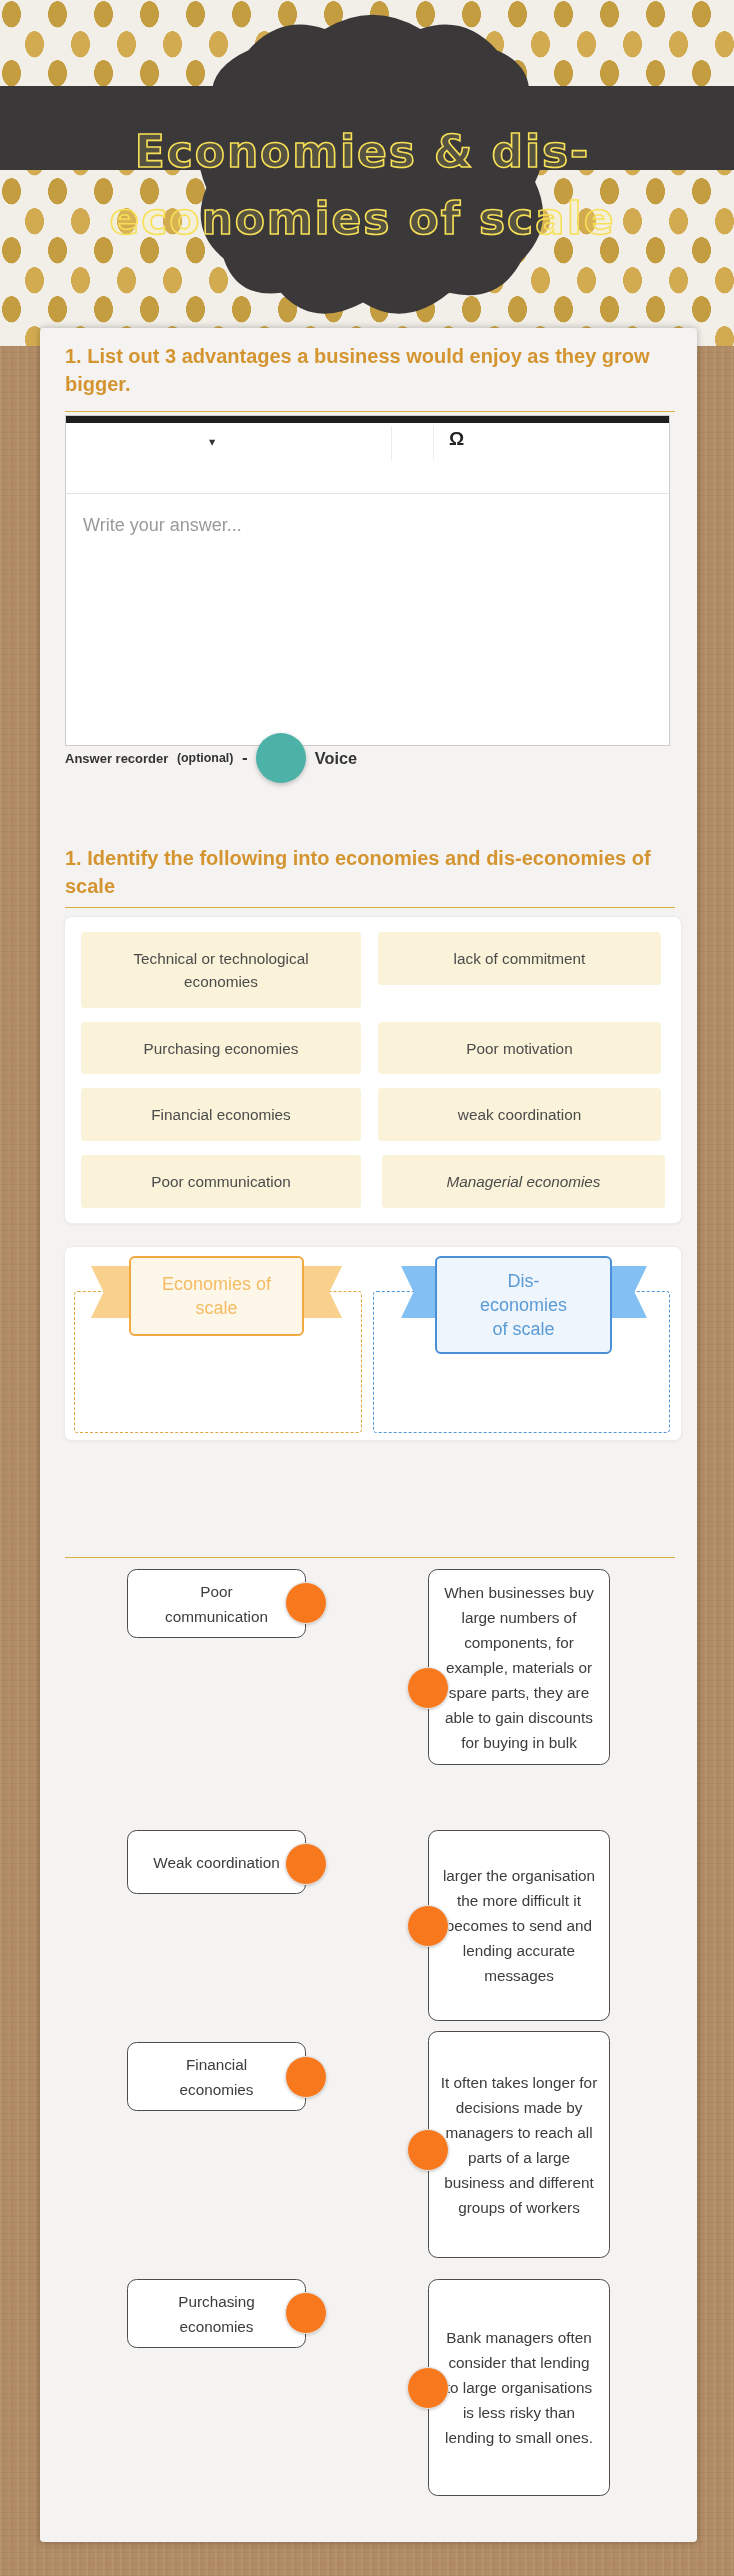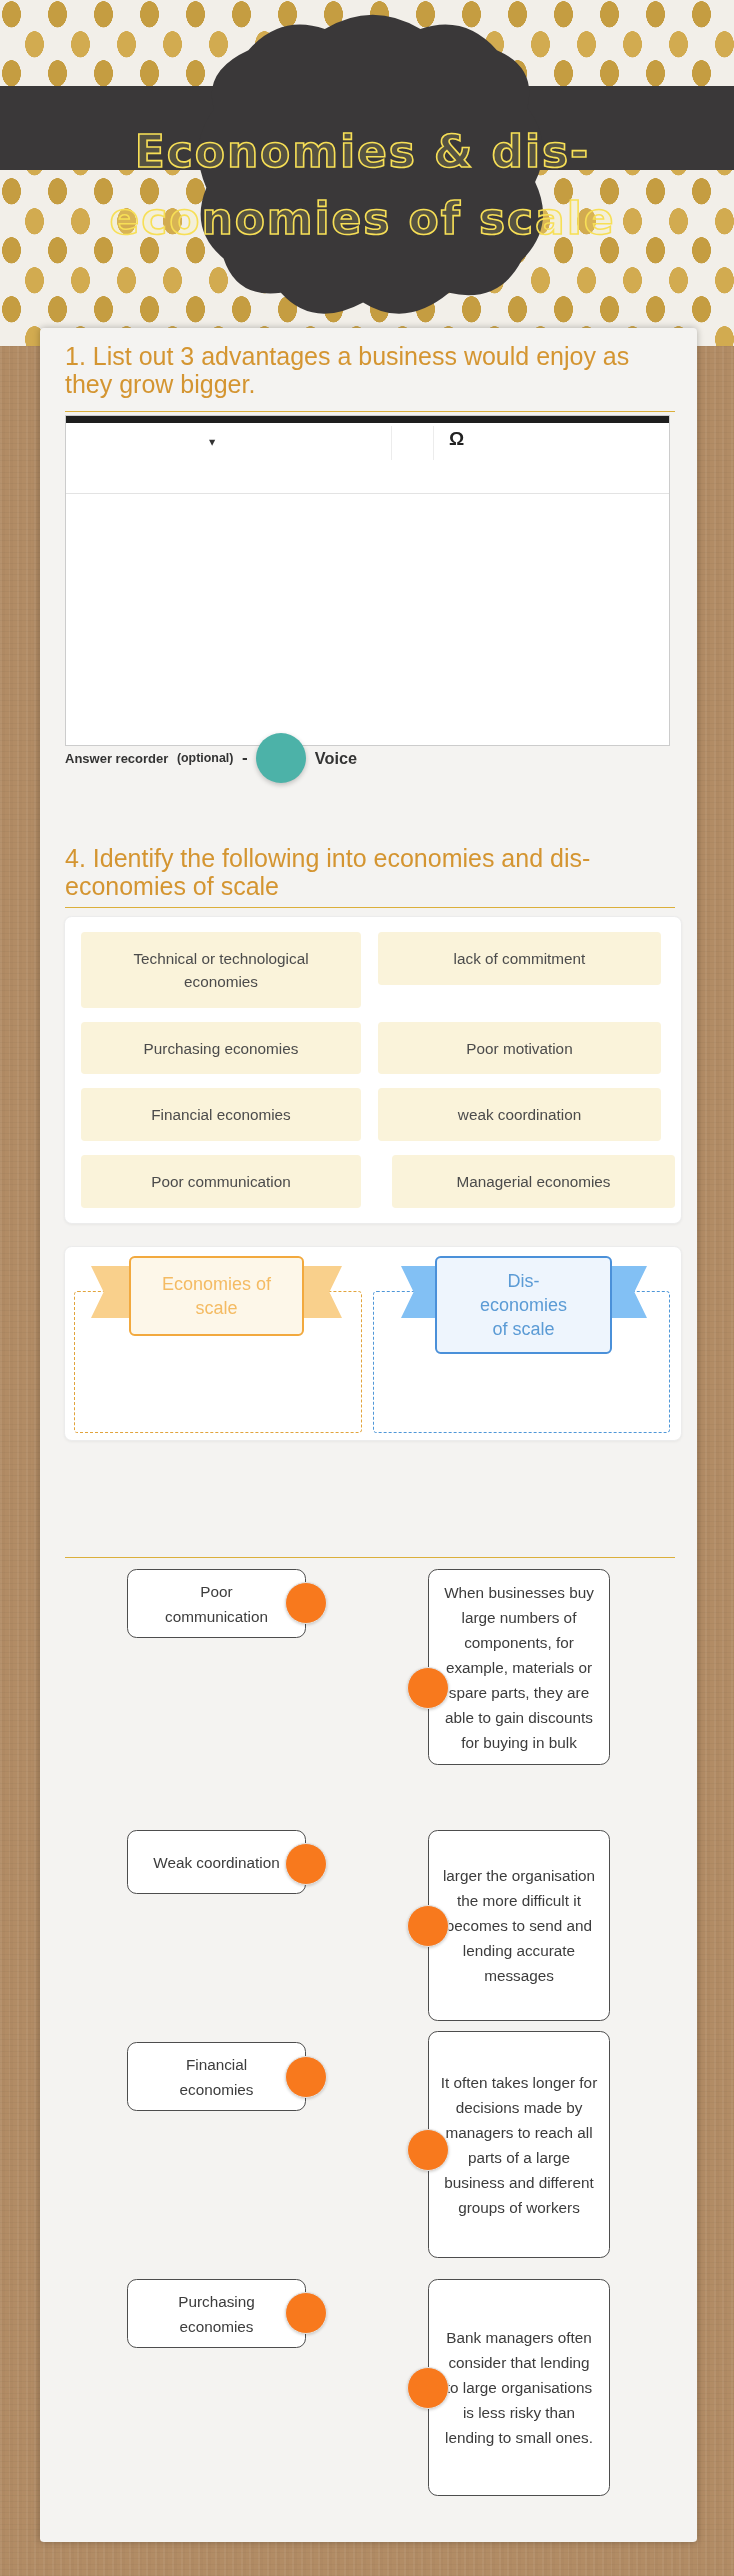--- a/index.html
+++ b/index.html
@@ -39,21 +39,21 @@
       725px 670px 0 1.9px #4a2f18, 701px 866px 0 2.9px #543821, 11.5px 1052px 0 2.9px #4e3118,
       24px 722px 0 1.9px #543821, 17px 1397px 0 1.9px #4a2f18, 9.6px 1971px 0 2.9px #4e3118,
       27px 2449px 0 1.9px #543821, 7.7px 402px 0 1.9px #543821, 115px 2556px 0 1.9px #4a2f18,
       287px 2564px 0 1.9px #543821, 459px 2549px 0 2.9px #4a2f18, 612px 2565px 0 1.9px #543821,
       201px 2571px 0 1px #4a2f18, 536px 2571px 0 1.9px #4e3118;}
 
   
   .card{position:absolute;left:40px;top:328px;width:657px;height:2214px;
     background:#f4f3f1;border-radius:3.8px;box-shadow:0 0 7.7px rgba(0,0,0,0.28);}
 
-  .q-heading{position:absolute;left:65px;font-weight:normal;font-size:25px;
+  .q-heading{position:absolute;left:65px;font-weight:bold;font-size:20px;
     line-height:28px;color:#d49531;z-index:6;}
   .rule{position:absolute;left:65px;width:610px;height:0;
     border-top:1.9px solid rgba(214,162,27,0.85);z-index:6;}
 
   
   .editor{position:absolute;left:65px;top:415px;width:605px;height:331px;
     background:#fff;border:1px solid #ccc;box-sizing:border-box;z-index:6;}
   .editor-topbar{height:6.7px;background:#1e1e1e;}
   .editor-toolbar{position:relative;height:70px;border-bottom:1px solid #e3e3e3;}
   .tb-caret{position:absolute;left:143px;top:11.5px;font-size:12.4px;color:#333;cursor:pointer;}
@@ -135,42 +135,45 @@
   <div class="rule" style="top:411px;"></div>
 
   <div class="editor">
     <div class="editor-topbar"></div>
     <div class="editor-toolbar">
       <span class="tb-caret">▾</span>
       <span class="tb-div tb-div-1"></span>
       <span class="tb-div tb-div-2"></span>
       <span class="tb-omega">Ω</span>
     </div>
+    <div class="editor-body">
+      <textarea placeholder="Write your answer..." style=""></textarea>
+    </div>
   </div>
 
   <div class="recorder">
     <span class="rec-label">Answer recorder</span>
     <span class="rec-opt">(optional)</span>
     <span class="rec-dash">-</span>
     <button class="voice-btn"></button>
     <span class="voice-label">Voice</span>
   </div>
 
-  <div class="q-heading" style="top:844px;width:593px;">4. Identify the following into economies and dis-economies of scale</div>
+  <div class="q-heading" style="top:844px;width:593px;">1. Identify the following into economies and dis-economies of scale</div>
   <div class="rule" style="top:907px;"></div>
 
   <div class="widget-card items-card"></div>
   <div class="item" style="left:81px;top:932px;width:280px;height:76px;">Technical or technological economies</div>
   <div class="item" style="left:378px;top:932px;width:283px;height:53px;">lack of commitment</div>
   <div class="item" style="left:81px;top:1022px;width:280px;height:52px;">Purchasing economies</div>
   <div class="item" style="left:378px;top:1022px;width:283px;height:52px;">Poor motivation</div>
   <div class="item" style="left:81px;top:1088px;width:280px;height:53px;">Financial economies</div>
   <div class="item" style="left:378px;top:1088px;width:283px;height:53px;">weak coordination</div>
   <div class="item" style="left:81px;top:1155px;width:280px;height:53px;">Poor communication</div>
-  <div class="item" style="left:392px;top:1155px;width:283px;height:53px;">Managerial economies</div>
+  <div class="item" style="left:382px;top:1155px;width:283px;height:53px;font-style:italic;">Managerial economies</div>
 
   <div class="widget-card zones-card"></div>
   <div class="zone zone-orange"></div>
   <div class="zone zone-blue"></div>
   <div class="tail tail-left tail-o" style="left:91px;"></div>
   <div class="tail tail-right tail-o" style="left:300px;"></div>
   <div class="tail tail-left tail-b" style="left:401px;"></div>
   <div class="tail tail-right tail-b" style="left:605px;"></div>
   <div class="ribbon ribbon-orange">Economies of scale</div>
   <div class="ribbon ribbon-blue">Dis-economies of scale</div>

